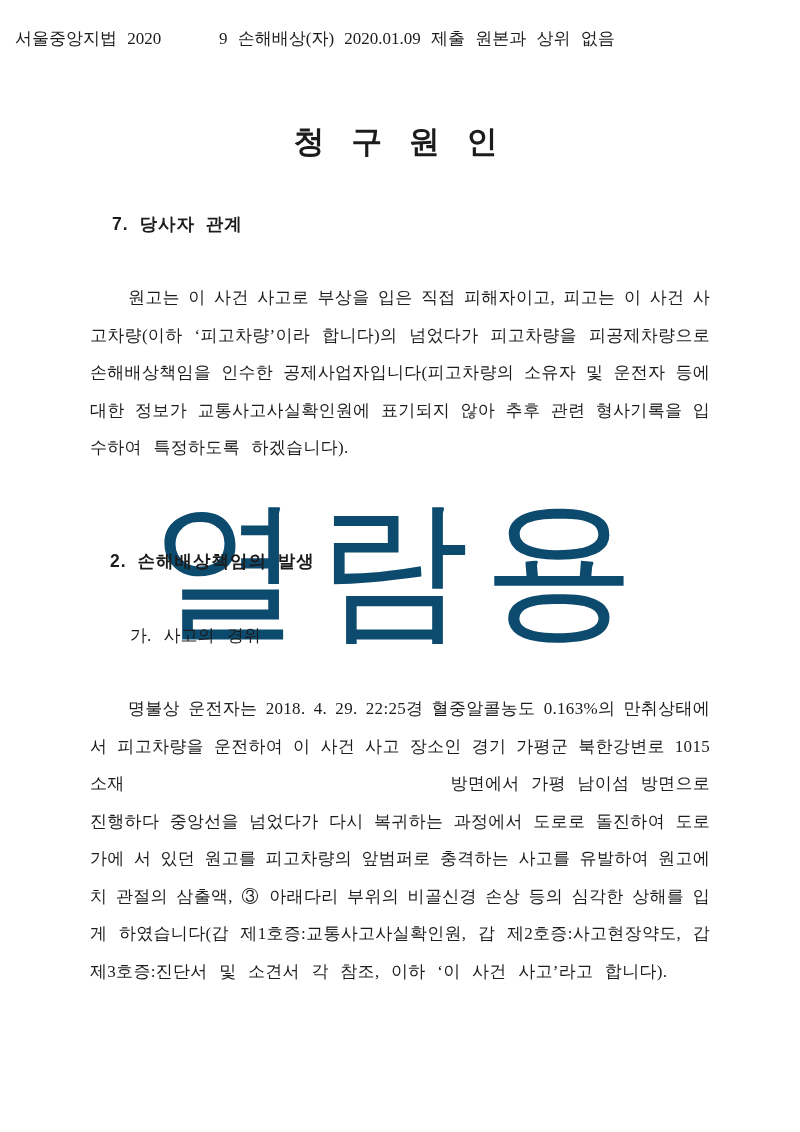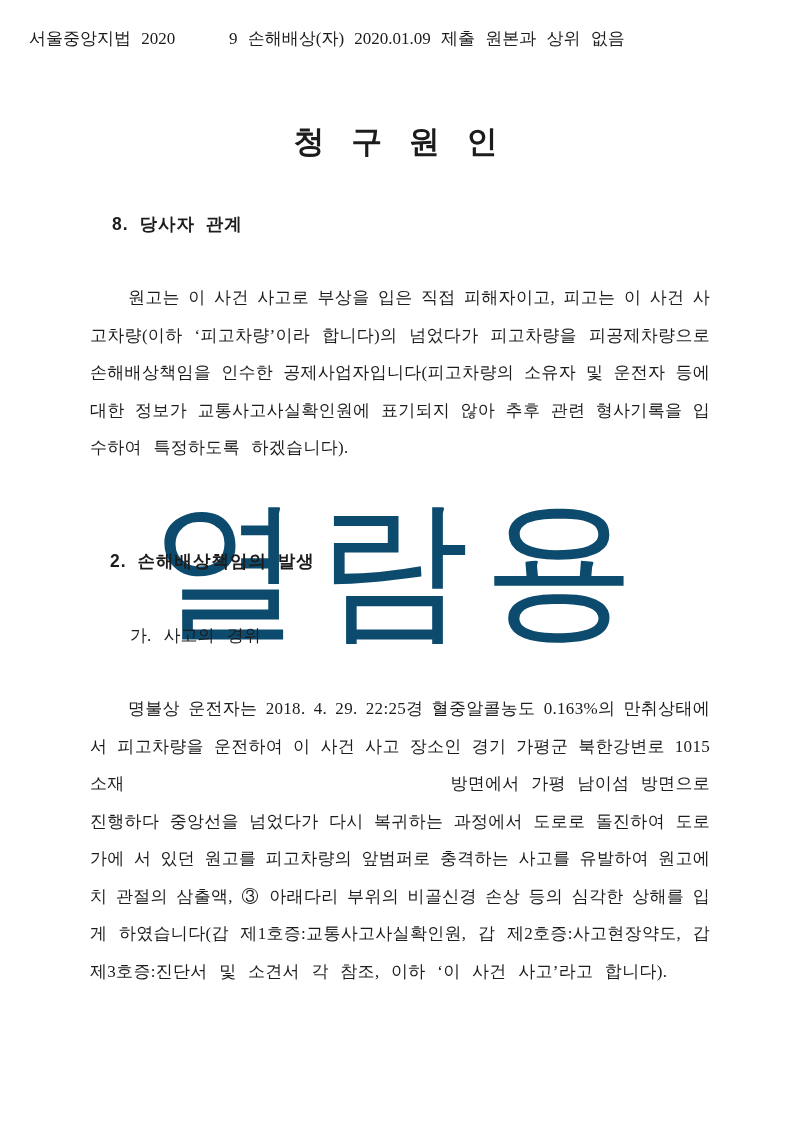--- a/index.html
+++ b/index.html
@@ -23,22 +23,22 @@
     z-index:0;
     user-select:none;
   }
   .hdr {
     position:absolute; top:27px;
     font-size:17px;
     word-spacing:6px;
     z-index:1;
     white-space:nowrap;
   }
-  .hdr-left  { left:29px; }
-  .hdr-right { left:229px;text-align:right; }
+  .hdr-left  { left:15px; }
+  .hdr-right { left:219px;text-align:right; }
   .doc-title {
     position:absolute; top:121px; left:0;
     width:100%;
     text-align:center;
     font-family:"Liberation Sans","DejaVu Sans",sans-serif;
     font-weight:bold;
     font-size:31px;
     letter-spacing:9px;
     z-index:1;
   }
@@ -96,21 +96,21 @@
 
 <div class="page">
 
   <div class="watermark">열람용</div>
 
   <div class="hdr hdr-left">서울중앙지법 2020</div>
   <div class="hdr hdr-right">9 손해배상(자) 2020.01.09 제출 원본과 상위 없음</div>
 
   <div class="doc-title">청 구 원 인</div>
 
-  <div class="sec-heading sec1-heading">8. 당사자 관계</div>
+  <div class="sec-heading sec1-heading">7. 당사자 관계</div>
 
   <div class="para para1">
     <div class="bl bl-indent">원고는 이 사건 사고로 부상을 입은 직접 피해자이고, 피고는 이 사건 사</div>
     <div class="bl">고차량(이하 ‘피고차량’이라 합니다)의 넘었다가 피고차량을 피공제차량으로</div>
     <div class="bl">손해배상책임을 인수한 공제사업자입니다(피고차량의 소유자 및 운전자 등에</div>
     <div class="bl">대한 정보가 교통사고사실확인원에 표기되지 않아 추후 관련 형사기록을 입</div>
     <div class="bl-plain">수하여 특정하도록 하겠습니다).</div>
   </div>
 
   <div class="sec-heading sec2-heading">2. 손해배상책임의 발생</div>

